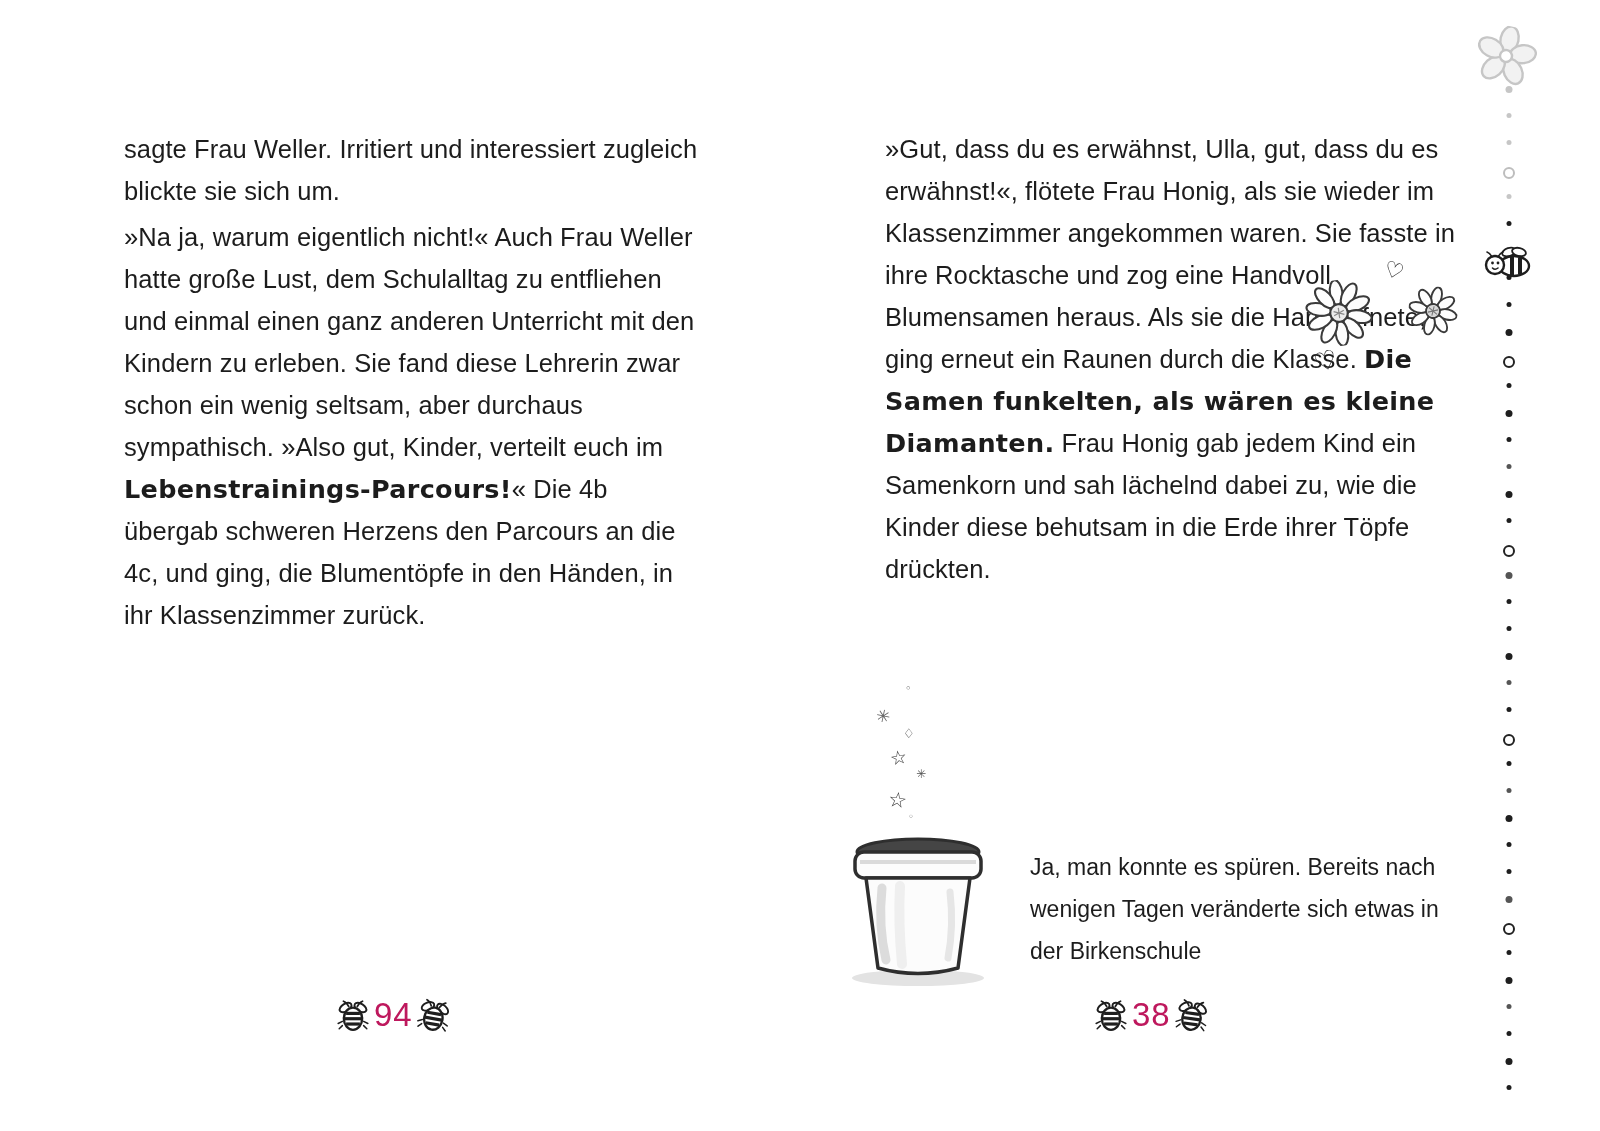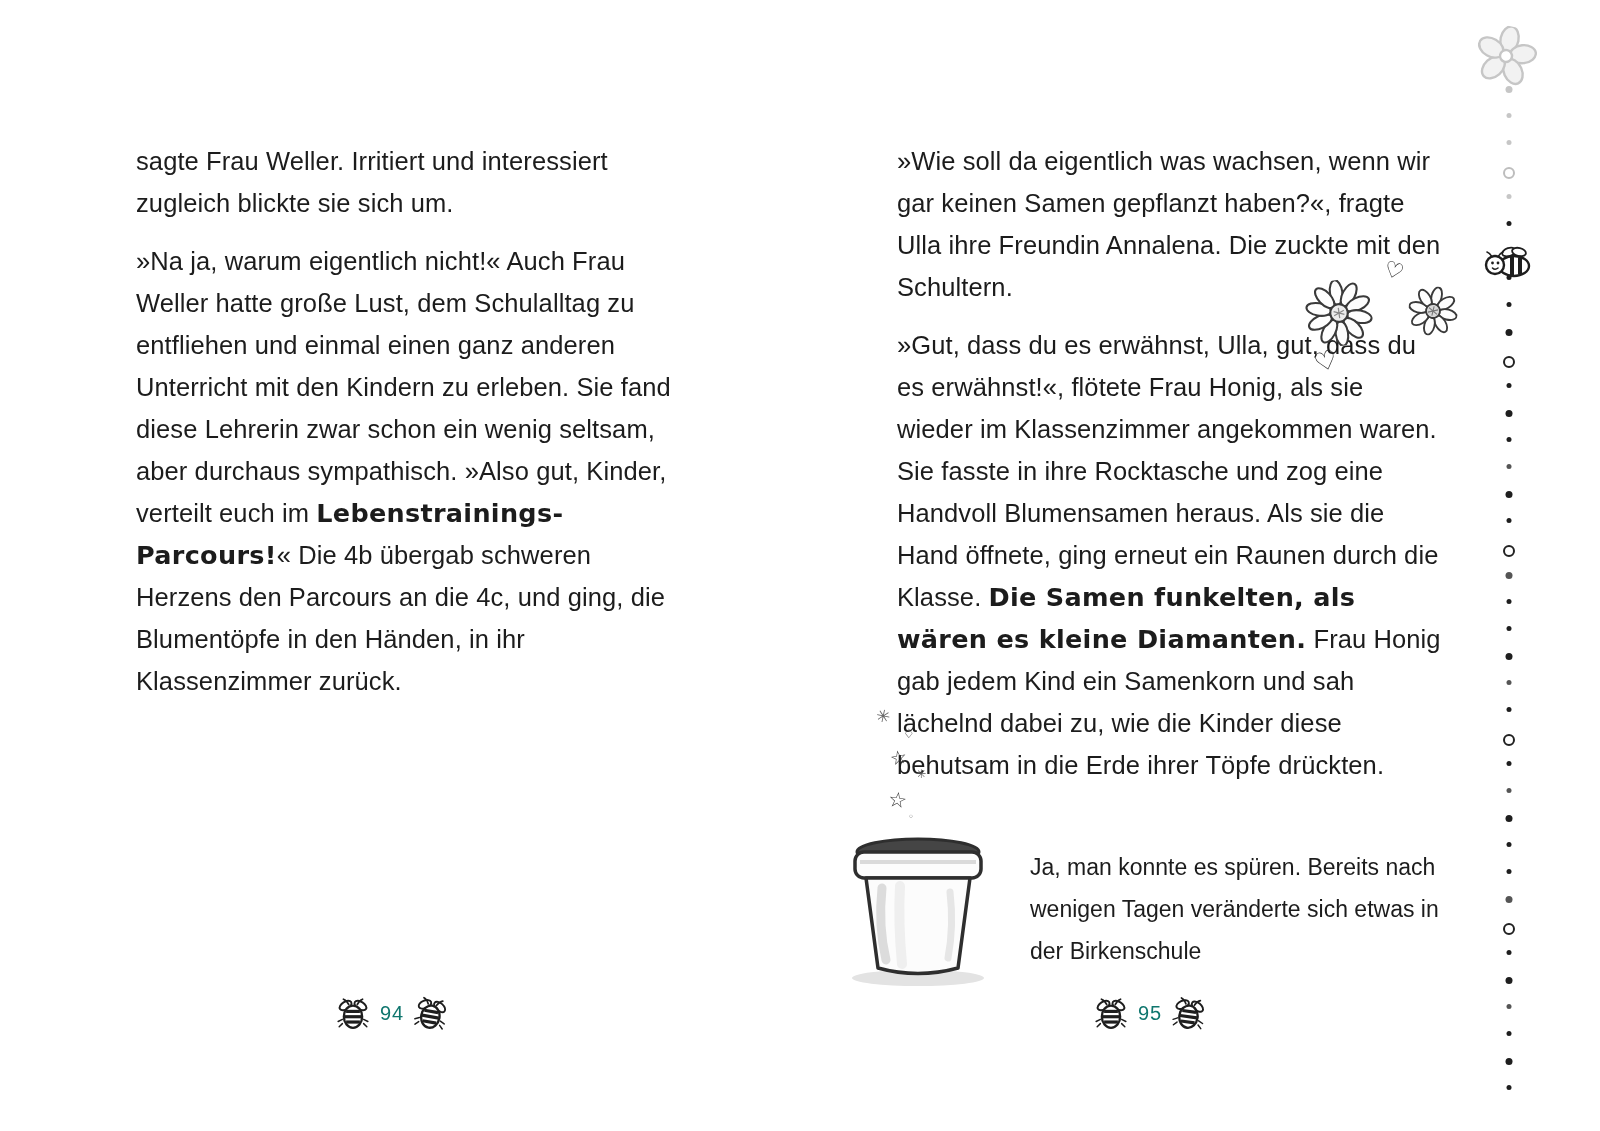--- a/index.html
+++ b/index.html
@@ -7,38 +7,38 @@
   body {
     width:1600px; height:1131px; position:relative; overflow:hidden;
     font-family:"Liberation Sans", sans-serif; color:#1c1c1c;
   }
   .spread { position:absolute; inset:0; }
 
   .text-col {
     position:absolute;
     font-size:25.5px; line-height:42px; letter-spacing:0.1px;
   }
-  .text-col p { margin:16px; }
+  .text-col p { margin:4px; }
   .col-left  { left:120px; top:124px; width:586px; }
   .col-right { left:881px; top:124px; width:580px; }
 
   .hand-bold {
     font-weight:700;
     font-family:"DejaVu Sans", sans-serif;
     letter-spacing:0.3px;
   }
 
   .beside-pot {
     position:absolute; left:1030px; top:846px; width:420px;
     font-size:23px; line-height:42px;
   }
 
   .pagenum-row {
-    position:absolute; display:flex; align-items:center; gap:10px;
-    font-size:20px; color:#0f766e;
+    position:absolute; display:flex; align-items:center; gap:4px;
+    font-size:33px; color:#be185d;
   }
   .pagenum-left  { left:336px; top:996px; }
   .pagenum-right { left:1094px; top:996px; }
   .pagenum { font-weight:400; letter-spacing:1px; }
   .bee-small { width:34px; height:34px; display:block; }
 
   
   .dot-column { position:absolute; left:1498px; top:86px; width:22px; height:1020px; }
   .dot { position:absolute; left:50%; transform:translateX(-50%); border-radius:50%; }
 
@@ -94,21 +94,20 @@
         </svg>
       <span class="pagenum">94</span>
       <svg class="bee-small" viewBox="0 0 32 32" style="transform:rotate(10deg)">
           <use href="#bee-top"></use>
         </svg>
     </div>
   </div>
 
   <div>
     <div class="text-col col-right">
-        <p><span>»Wie soll da eigentlich was wachsen, wenn wir gar keinen Samen gepflanzt haben?«, fragte Ulla ihre Freundin Annalena. Die zuckte mit den Schultern.</span></p>
         <p><span>»Gut, dass du es erwähnst, Ulla, gut, dass du es erwähnst!«, flötete Frau Honig, als sie wieder im Klassenzimmer angekommen waren. Sie fasste in ihre Rocktasche und zog eine Handvoll Blumensamen heraus. Als sie die Hand öffnete, ging erneut ein Raunen durch die Klasse. </span><span class="hand-bold">Die Samen funkelten, als wären es kleine Diamanten.</span><span> Frau Honig gab jedem Kind ein Samenkorn und sah lächelnd dabei zu, wie die Kinder diese behutsam in die Erde ihrer Töpfe drückten.</span></p>
       </div>
 
     <div class="pot">
       <svg viewBox="0 0 170 168" width="170" height="168">
         <ellipse cx="88" cy="156" rx="66" ry="8" fill="#e3e3e3"></ellipse>
         <ellipse cx="88" cy="30" rx="61" ry="13" fill="#454545" stroke="#2e2e2e" stroke-width="3"></ellipse>
         <rect x="25" y="30" width="126" height="26" rx="9" fill="#fcfcfc" stroke="#2e2e2e" stroke-width="3.5"></rect>
         <path d="M36 56 L48 146 Q88 157 128 146 L140 56 Z" fill="#fcfcfc" stroke="#2e2e2e" stroke-width="3.5" stroke-linejoin="round"></path>
         <path d="M52 66 Q48 104 56 138" fill="none" stroke="#dcdcdc" stroke-width="9" stroke-linecap="round"></path>
@@ -119,21 +118,21 @@
     </div>
 
     <div class="beside-pot">
         <p><span>Ja, man konnte es spüren. Bereits nach wenigen Tagen veränderte sich etwas in der Birkenschule</span></p>
       </div>
 
     <div class="pagenum-row pagenum-right">
       <svg class="bee-small" viewBox="0 0 32 32">
           <use href="#bee-top"></use>
         </svg>
-      <span class="pagenum">95</span>
+      <span class="pagenum">38</span>
       <svg class="bee-small" viewBox="0 0 32 32" style="transform:rotate(8deg)">
           <use href="#bee-top"></use>
         </svg>
     </div>
   </div>
 
   <svg class="corner-flower" viewBox="0 0 60 60">
     <g fill="#f2f2f2" stroke="#c6c6c6" stroke-width="2.4">
       <ellipse cx="30" cy="13" rx="9" ry="13"></ellipse>
       <ellipse cx="30" cy="13" rx="9" ry="13" transform="rotate(72 30 30)"></ellipse>

